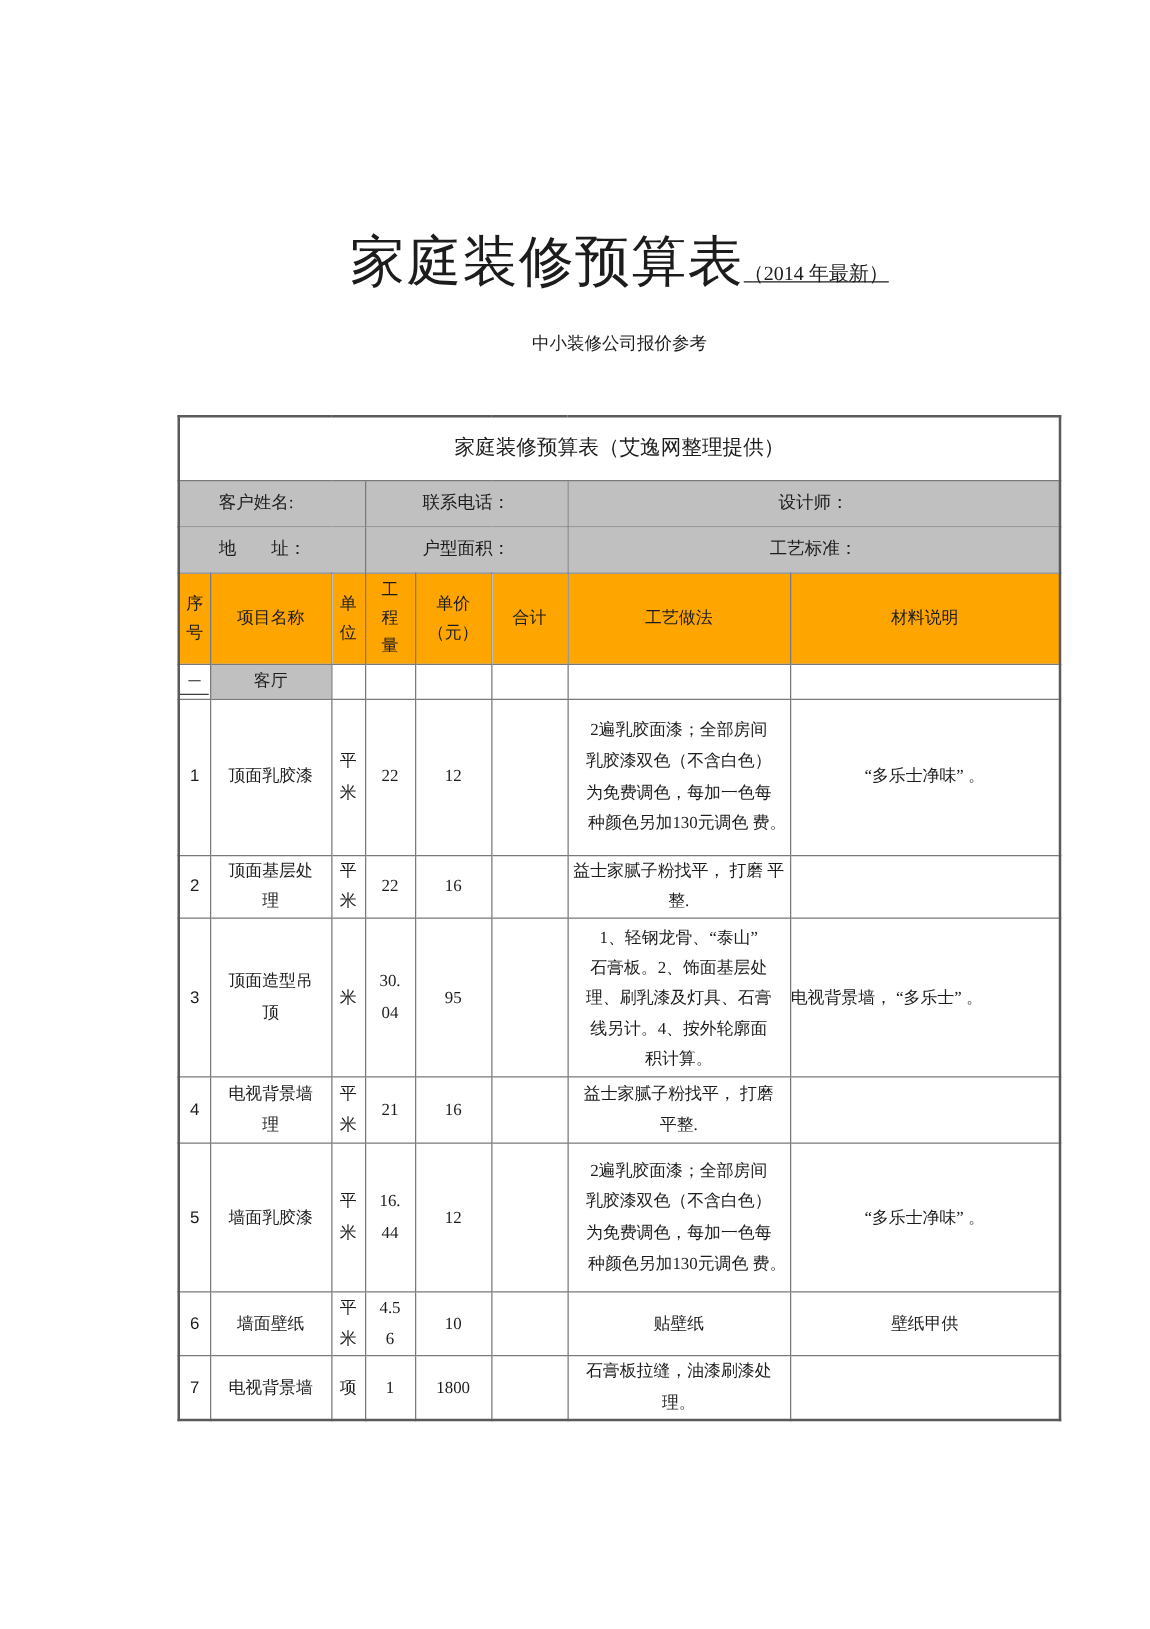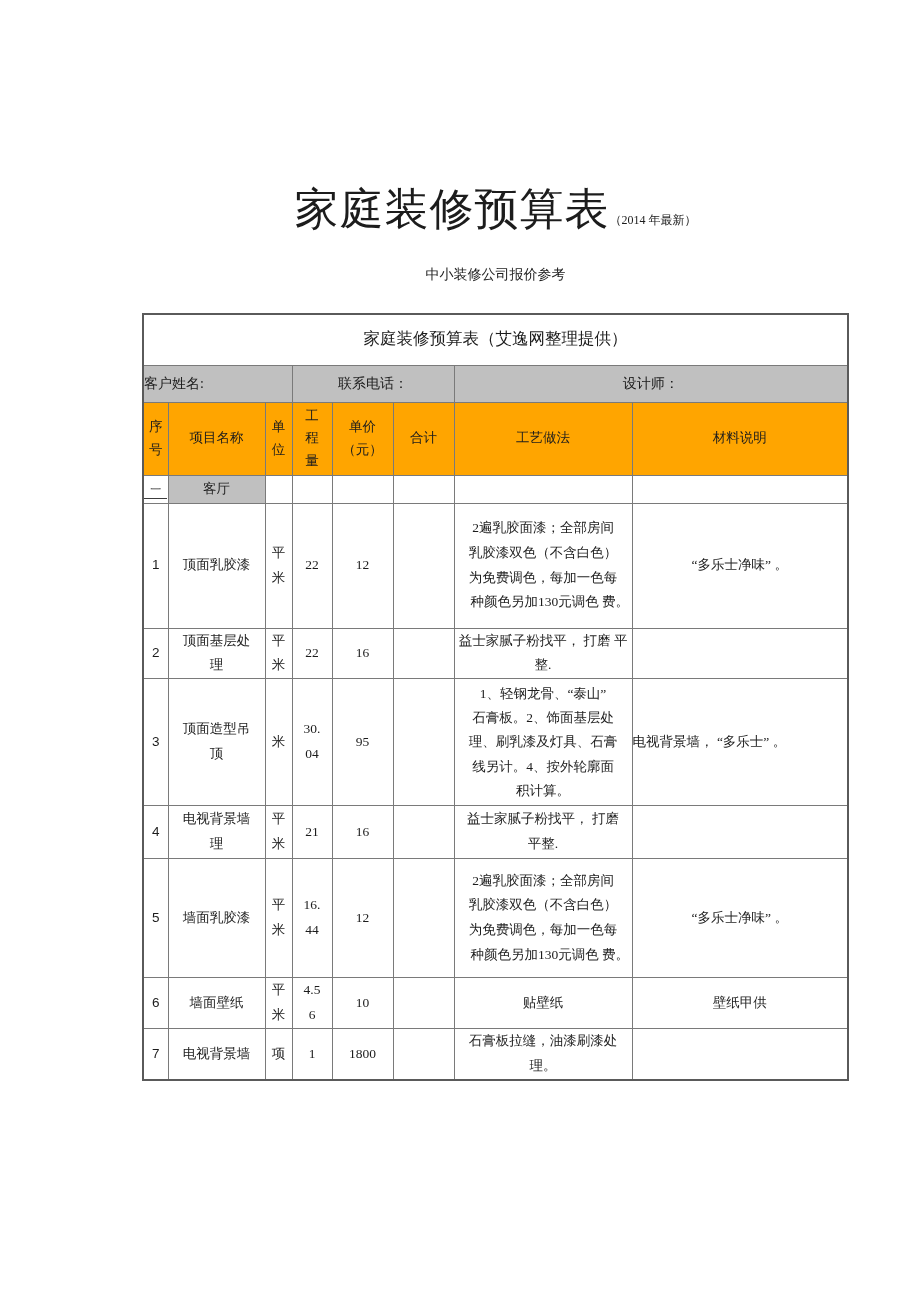--- a/index.html
+++ b/index.html
@@ -3,37 +3,37 @@
 <meta charset="utf-8">
 <style>
   html,body { margin:0; padding:0; }
   body {
     width:920px; height:1303px; background:#ffffff; position:relative;
     font-family:"Liberation Serif","DejaVu Serif",serif; color:#1c1c1c;
     overflow:hidden;
   }
   .title-wrap { position:absolute; left:143px; top:180px; width:705px; text-align:center; white-space:nowrap; }
   .doc-title { font-size:44px; font-weight:400; letter-spacing:1px; }
-  .title-note { font-size:12px; letter-spacing:0; }
+  .title-note { font-size:16px; letter-spacing:0;text-decoration:underline; }
   .subtitle { position:absolute; left:143px; top:266px; width:705px; text-align:center; font-size:14px; }
 
   table.budget {
-    position:absolute; left:142px; top:313px; width:705px;
+    position:absolute; left:142px; top:332px; width:705px;
     border-collapse:collapse; table-layout:fixed;
     border:2px solid #5a5a5a;
   }
   table.budget td, table.budget th {
     border:1px solid var(--border,#7a7a7a);
     vertical-align:middle; text-align:center;
     font-weight:400; padding:0; font-size:13.5px;
     white-space:pre-line; line-height:1.85; overflow:hidden;
   }
   tr.caption-row td { font-size:16.5px; }
   tr.info-row td { background:var(--row-gray,#c0c0c0); font-size:14px; }
-  tr.info-row td.left { text-align:left; }
+  tr.info-row td.left { text-align:left; padding-left:31px; }
   tr.header-row th { background:var(--header-orange,#ffa500); line-height:1.65; }
   td.sec-name { background:var(--row-gray,#c0c0c0); }
   .sec-index-mark { display:inline-block; border-bottom:1px solid #3c3c3c; padding:0 6px 3px; font-size:11px; line-height:1; }
   td.no {
     text-align:left; padding-left:2px; font-size:15px;
     font-family:"Liberation Sans","DejaVu Sans",sans-serif;
   }
   td.no.c { text-align:center; padding-left:0; }
   td.num {
     font-family:Liberation Serif, serif;
@@ -67,20 +67,25 @@
 
   <tbody>
       <tr class="caption-row" style="height:51px">
     <td colspan="8">家庭装修预算表（艾逸网整理提供）</td>
   </tr>
 
   <tr class="info-row" style="height:37px">
     <td colspan="3" class="left">客户姓名:</td>
     <td colspan="3">联系电话：</td>
     <td colspan="2">设计师：</td>
+  </tr>
+  <tr class="info-row" style="height:37px">
+    <td colspan="3" class="left">地　　址：</td>
+    <td colspan="3">户型面积：</td>
+    <td colspan="2">工艺标准：</td>
   </tr>
 
   <tr class="header-row" style="height:73px">
     <th>序
 号</th>
     <th>项目名称</th>
     <th>单
 位</th>
     <th>工
 程

